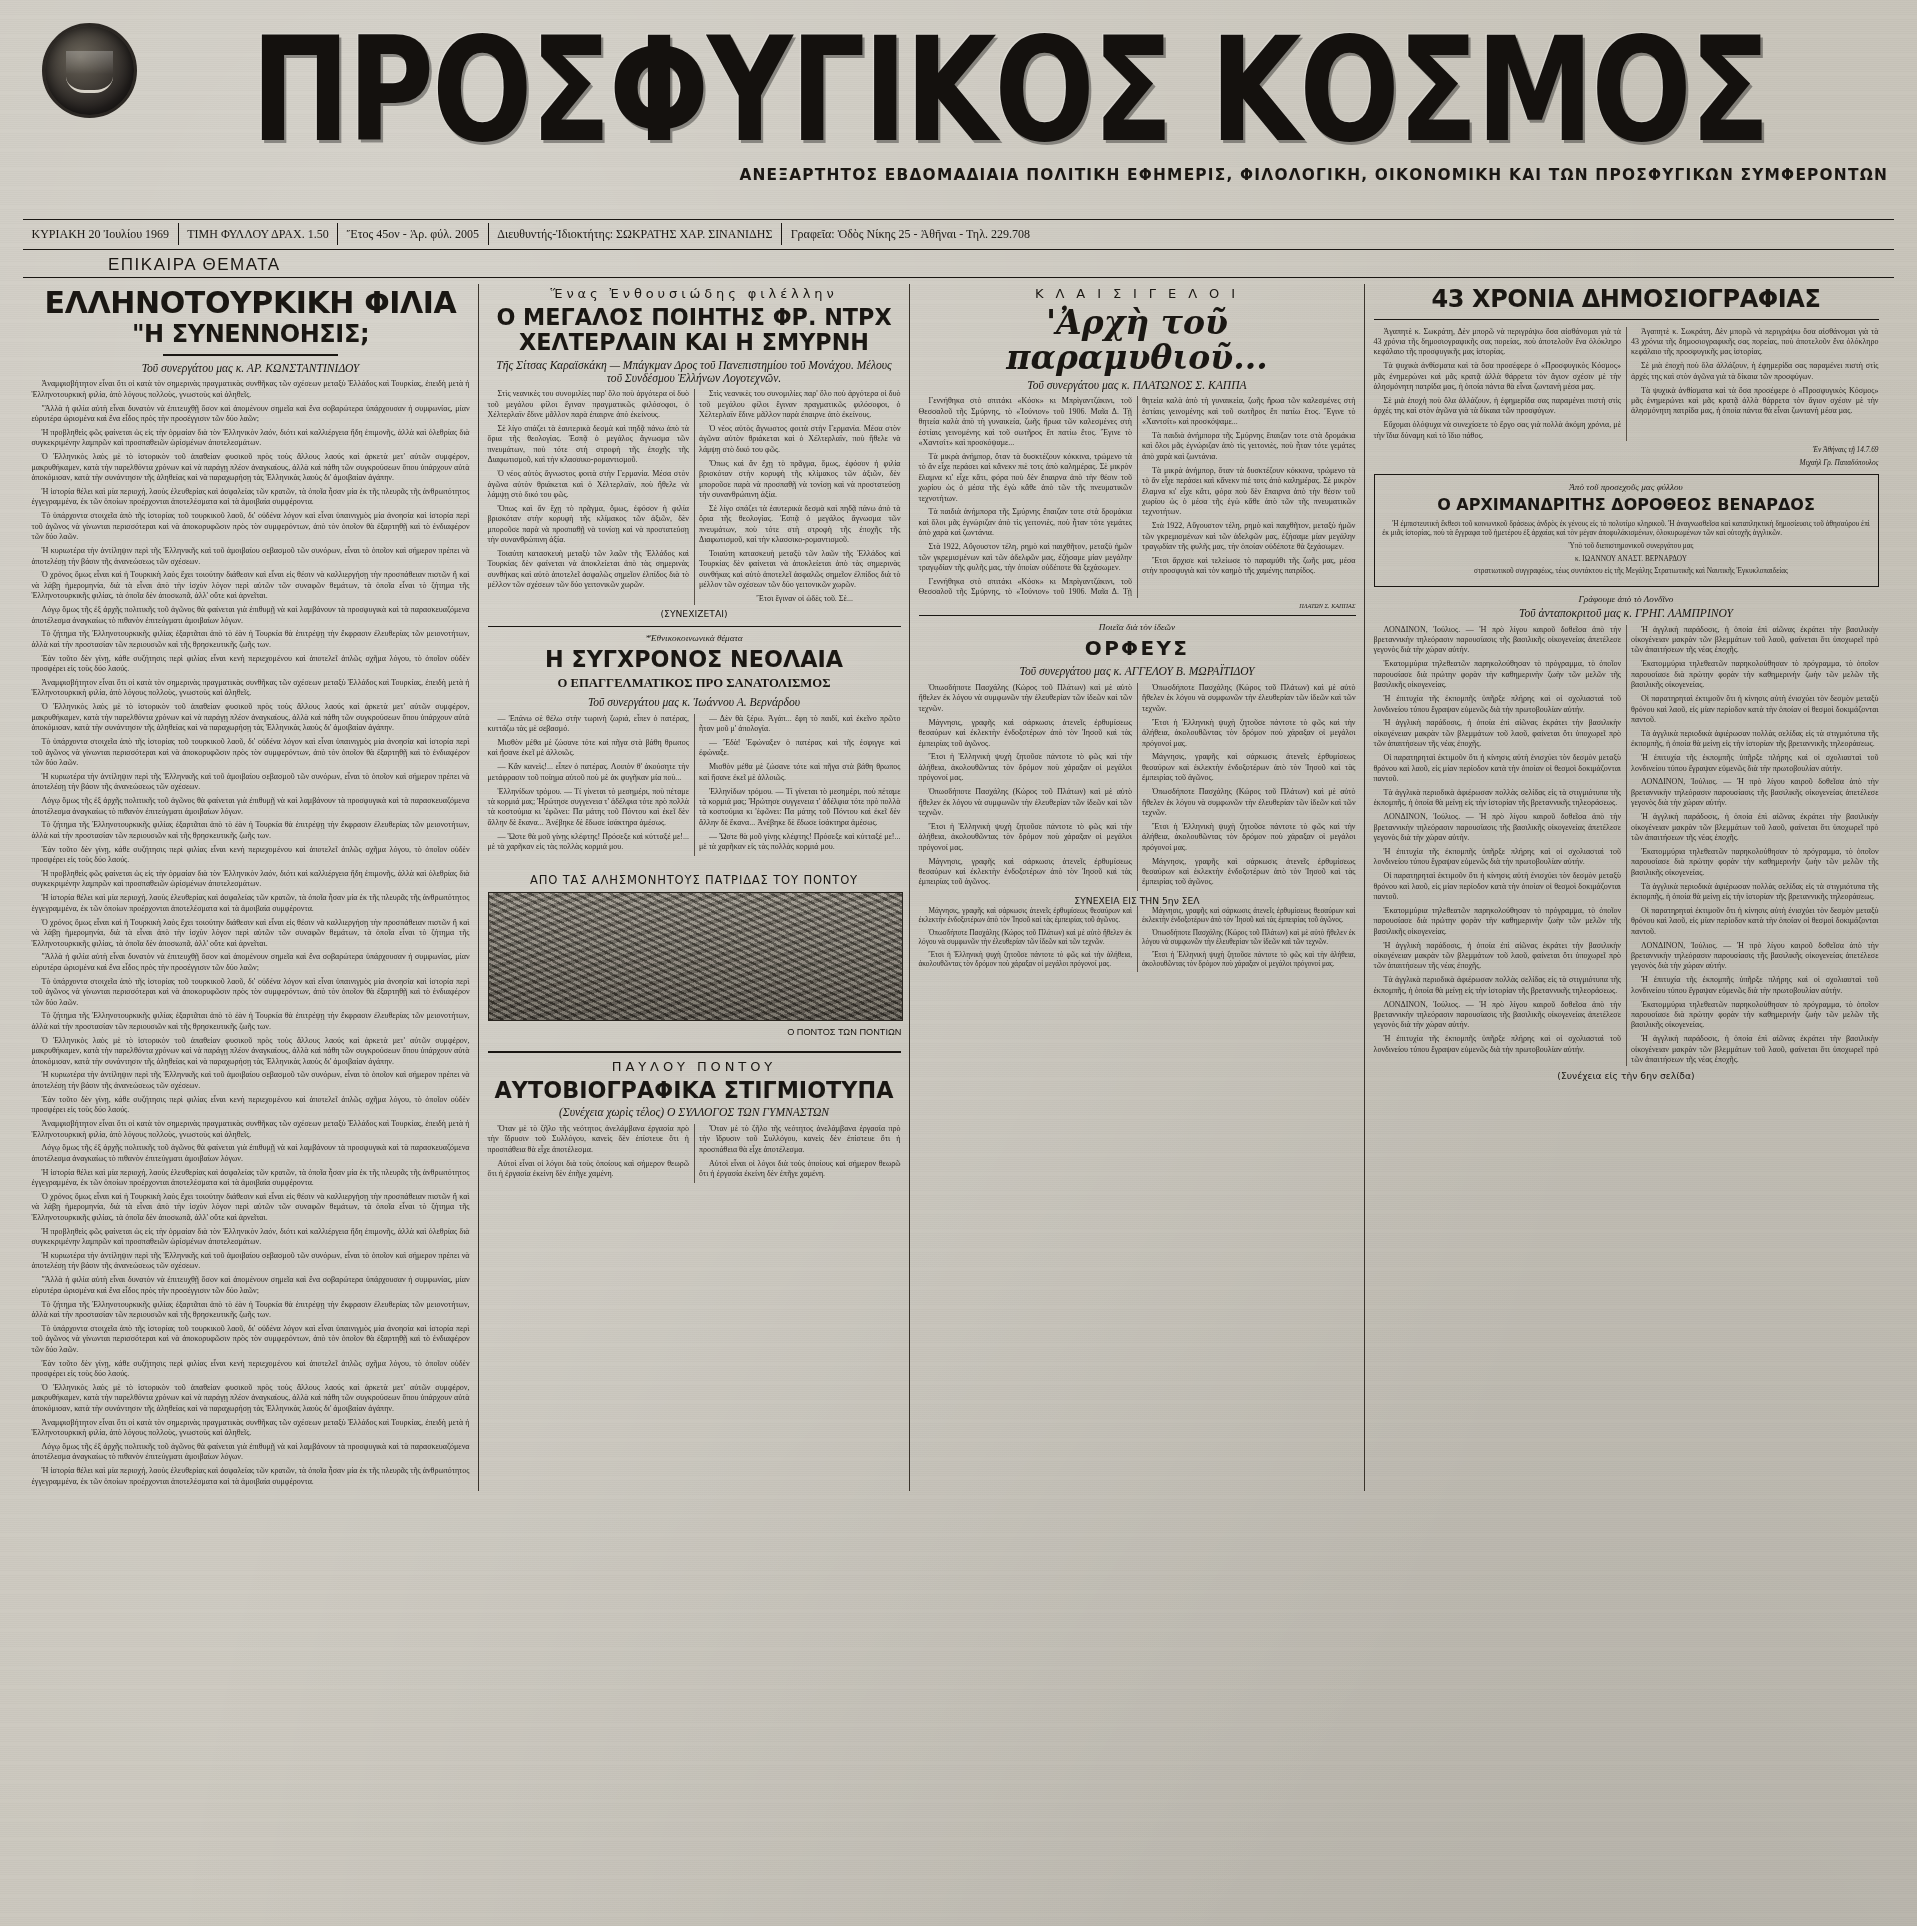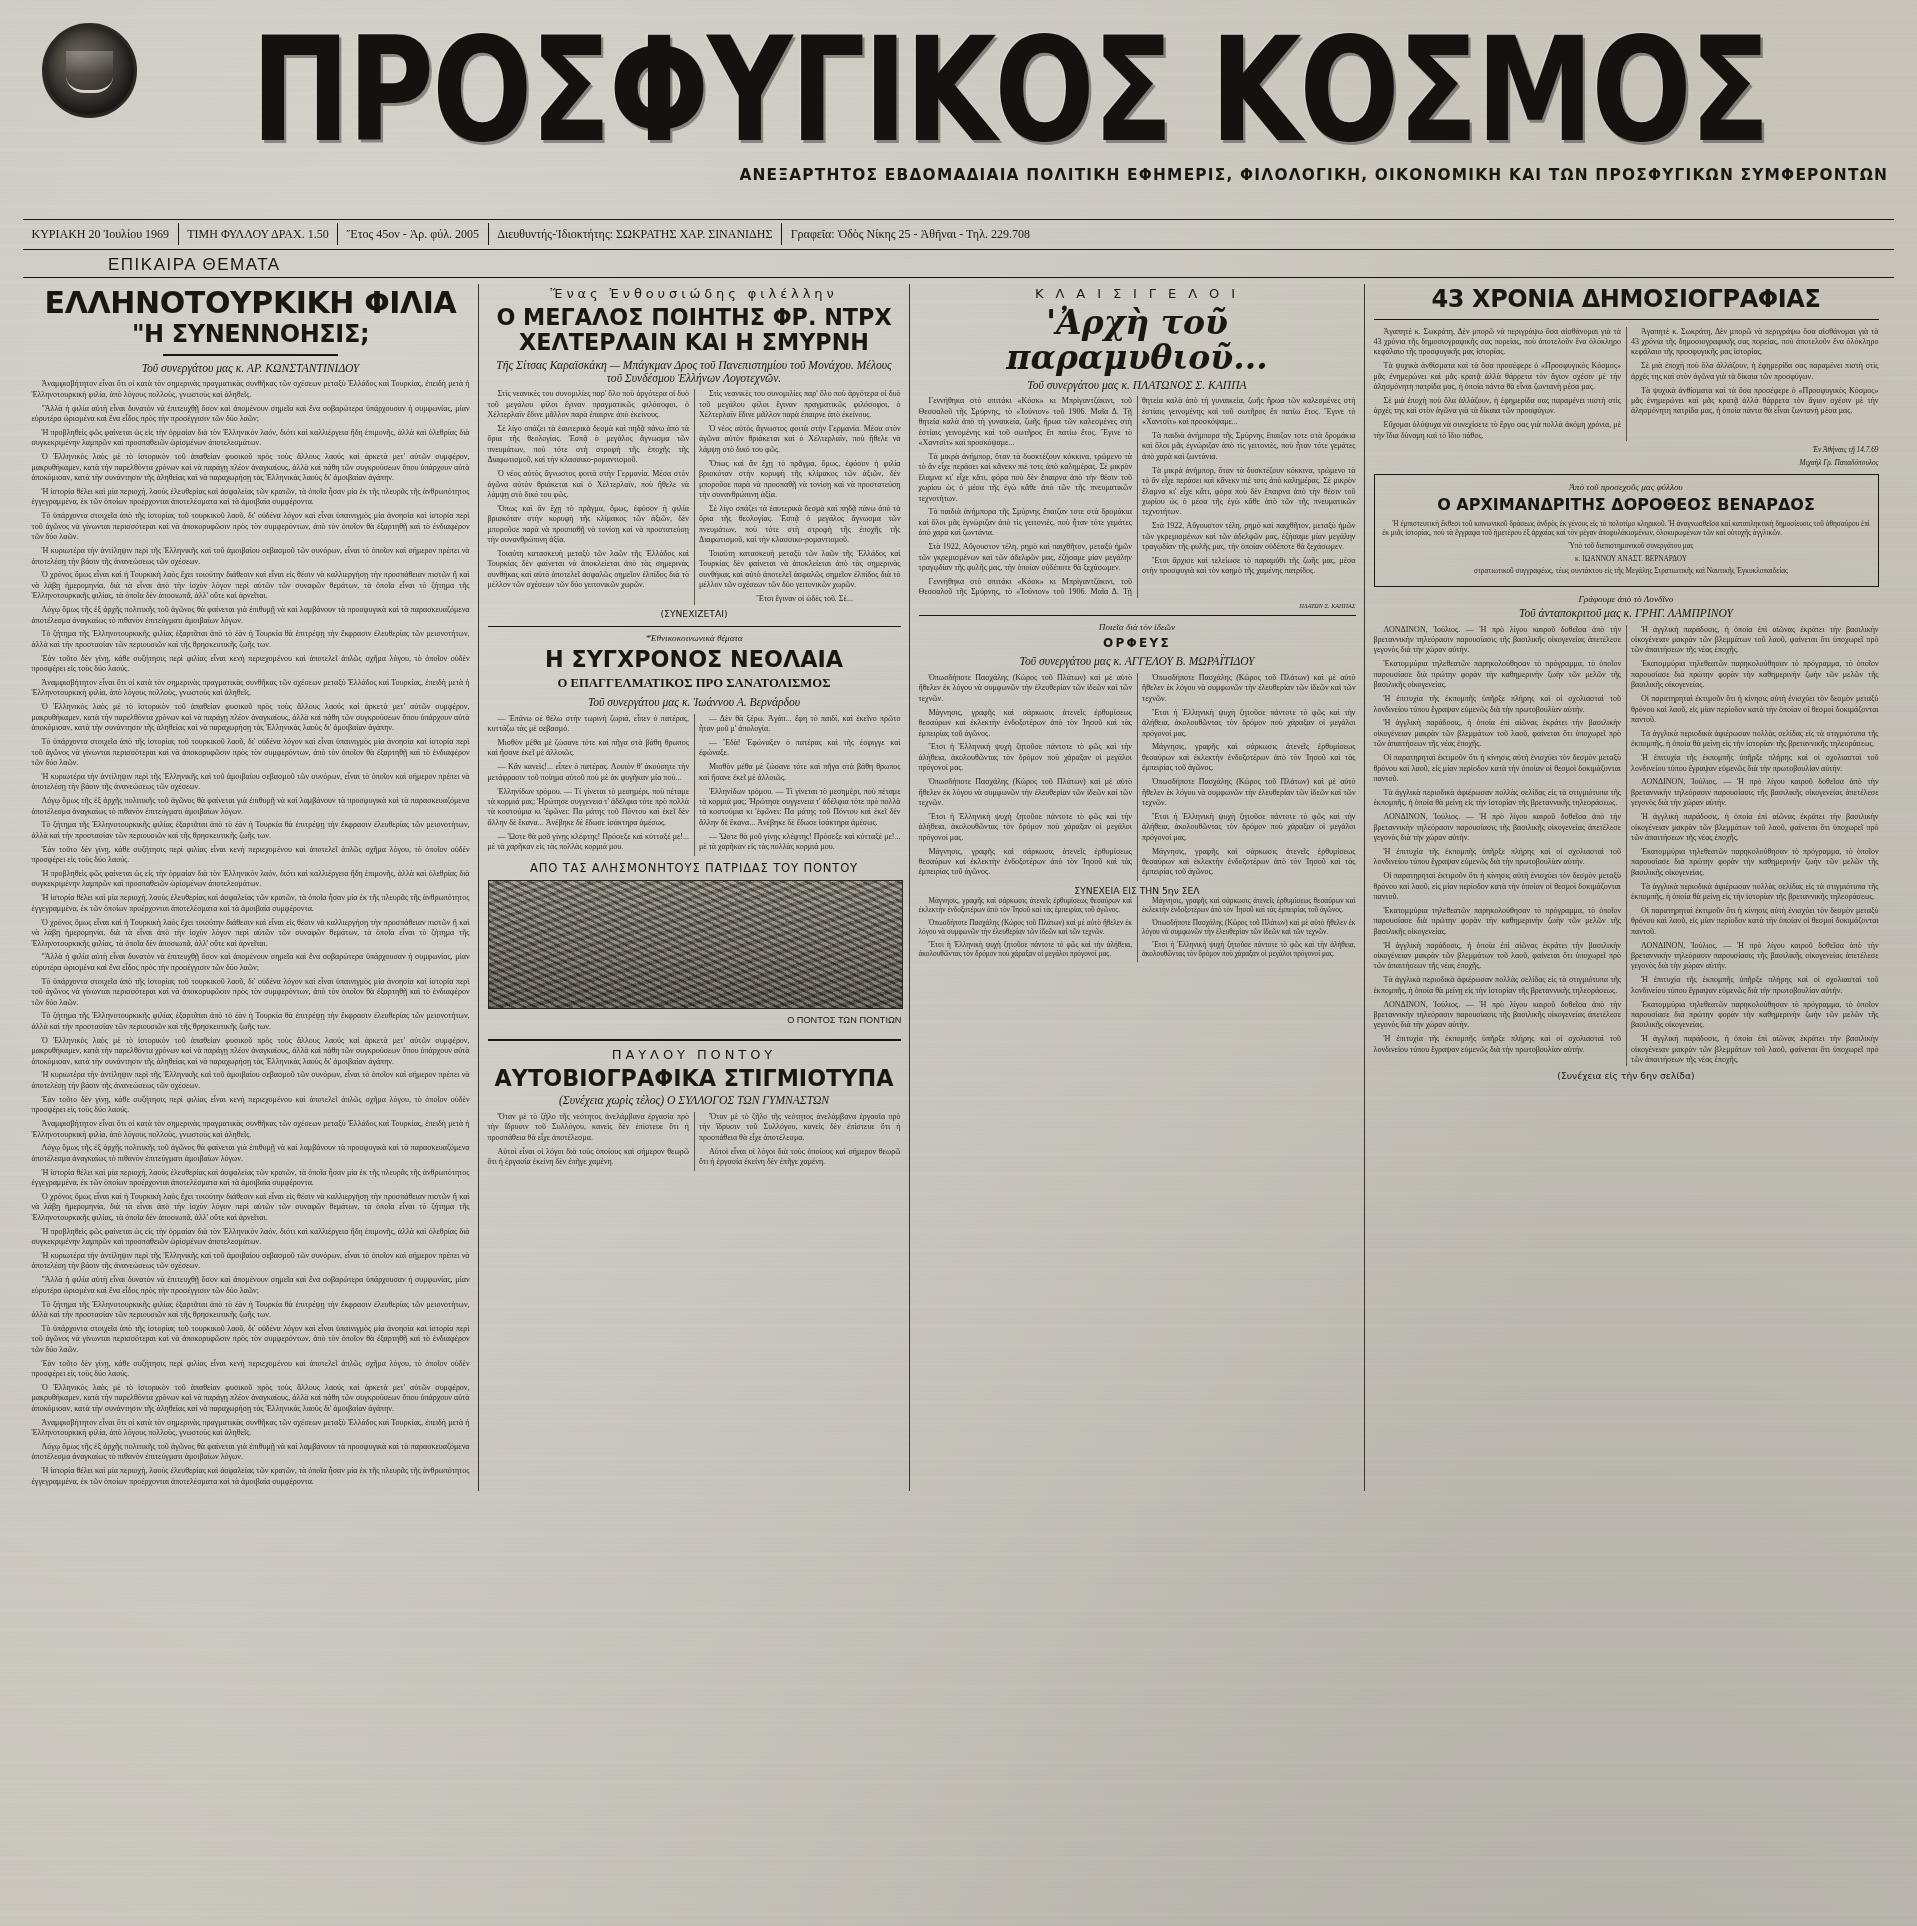--- a/index.html
+++ b/index.html
@@ -137,24 +137,24 @@
       linear-gradient(180deg,#8e887c,#5d574d);
     border:0.8px solid #2b2723;
     filter:contrast(1.05);
   }
   .photo .cap{
     position:absolute;left:0;bottom:-17px;width:100%;text-align:right;
     font-family:Liberation Sans, sans-serif;font-size:9.2px;
   }
   .photo-head{
     font-family:"DejaVu Sans", sans-serif;font-size:11.6px;text-align:center;
-    letter-spacing:0.8px;margin-top:5px;
+    letter-spacing:0.8px;margin-top:17px;
   }
   .ad-title{
-    font-family:"DejaVu Sans", sans-serif;font-weight:bold;font-size:12px;
+    font-family:"DejaVu Sans", sans-serif;font-weight:bold;font-size:20px;
     text-align:center;letter-spacing:2.3px;margin:3.9px 0 5.4px 0;
   }
   .sm-label{font-family:"Liberation Serif", serif;font-size:9.2px;text-align:center;font-style:italic;}
 </style>
 </head>
 <body>
 
 <div class="page">
 
   <div class="masthead">

